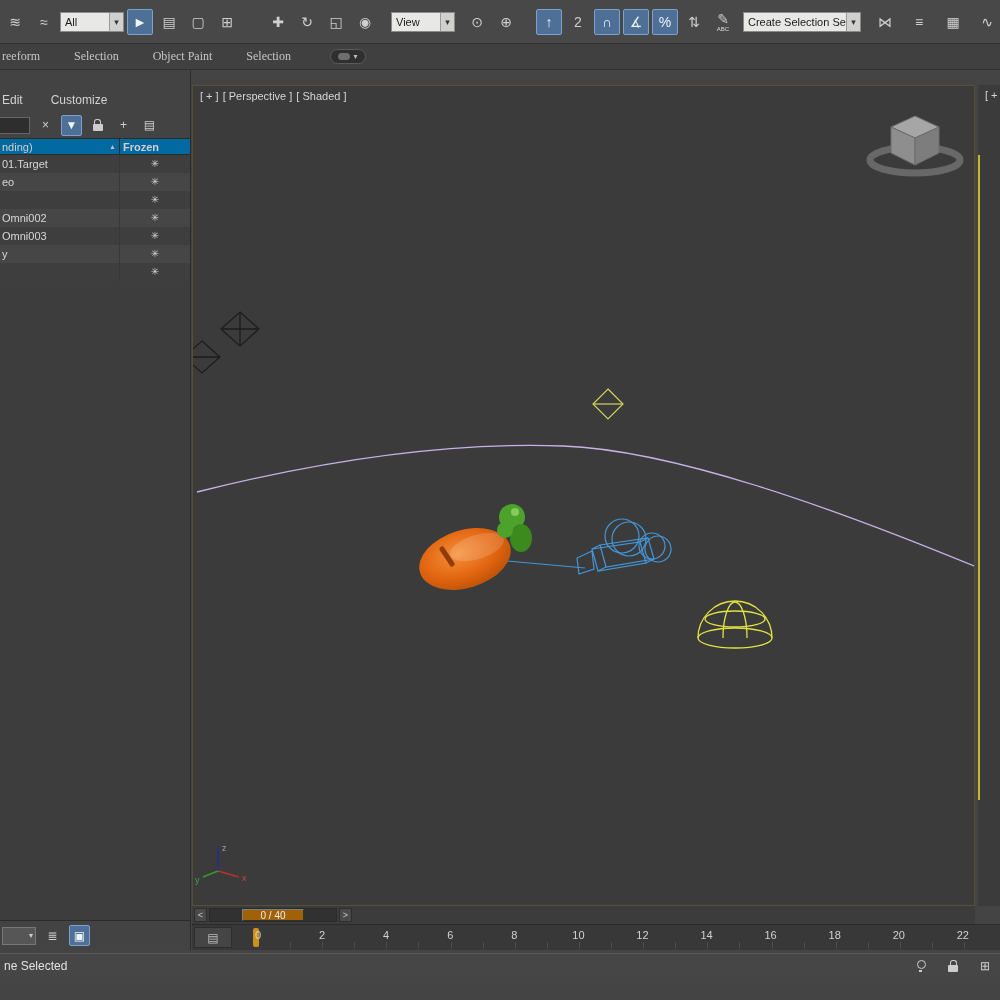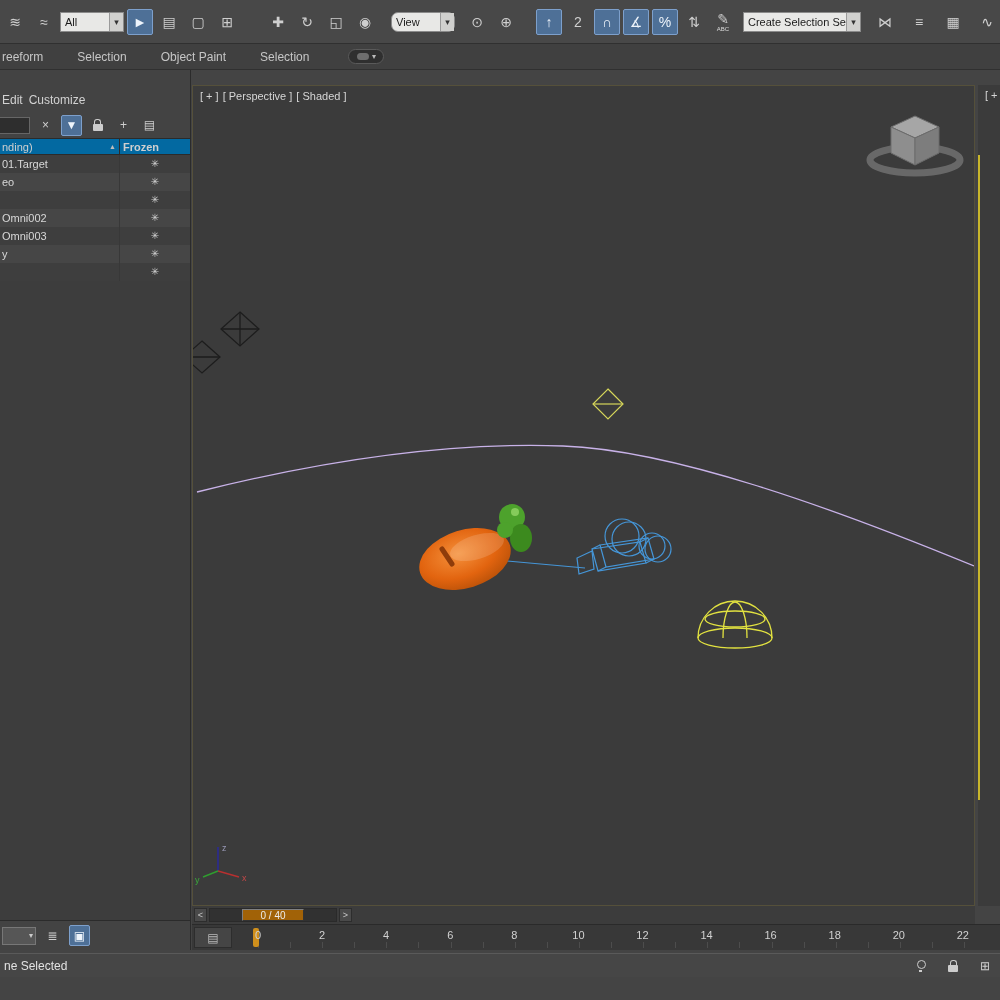--- a/index.html
+++ b/index.html
@@ -11,47 +11,47 @@
   
   .main-toolbar { position: absolute; left: 0; top: 0; width: 1000px; height: 44px;
     background: #484848; border-bottom: 1px solid #303030;
     display: flex; align-items: center; gap: 3px; padding-left: 2px; overflow: hidden; }
   .tb-group { display: flex; gap: 3px; align-items: center; }
   .tb-btn { width: 26px; height: 26px; display: flex; flex-direction: column; align-items: center;
     justify-content: center; border: 1px solid transparent; border-radius: 2px; color: #cfcfcf; }
   .tb-btn .tb-glyph { font-size: 14px; line-height: 1; }
   .tb-btn.active { background: var(--accent-blue); border-color: #7da0cc; color: #eef4fb; }
   .tb-sub { font-size: 6px; line-height: 1; color: #dddddd; }
-  .ml22 { margin-left: 22px; } .ml14 { margin-left: 14px; } .ml10 { margin-left: 10px; border-radius: 7px; }
+  .ml22 { margin-left: 22px; } .ml14 { margin-left: 14px; } .ml10 { margin-left: 10px; }
   .ml8 { margin-left: 8px; } .ml6 { margin-left: 6px; } .ml4 { margin-left: 4px; }
   .g6 { gap: 8px; }
   .dropdown { height: 20px; background: #e8e8e6; border: 1px solid #8a8a8a; display: flex;
     align-items: center; font-size: 11px; color: #1a1a1a; flex: none; }
   .dd-value { flex: 1; padding: 0 4px; white-space: nowrap; overflow: hidden; }
   .dd-arrow { width: 14px; height: 100%; background: #d0d0ce; border-left: 1px solid #9a9a9a;
     display: flex; align-items: center; justify-content: center; font-size: 9px; color: #333; }
   .w64 { width: 64px; } .w118 { width: 118px; }
 
   
   .ribbon-row { position: absolute; left: 0; top: 44px; width: 1000px; height: 26px;
     background: #404040; border-bottom: 1px solid #303030; display: flex; align-items: center; }
   .ribbon-tabs { display: flex; align-items: center; height: 26px; }
   .ribbon-tab { padding: 0 17px; font-size: 12px; color: #c6c6c6; height: 26px;
-    display: flex; align-items: center; white-space: nowrap; }
+    display: flex; align-items: center; white-space: nowrap; font-family: Liberation Serif, serif; }
   .ribbon-tabs .ribbon-tab:first-of-type { padding-left: 2px; }
   .ribbon-pill { margin-left: 22px; width: 36px; height: 15px; border-radius: 8px; background: #2f2f2f;
     border: 1px solid #5a5a5a; display: flex; align-items: center; justify-content: center; gap: 3px; }
   .pill-oval { width: 12px; height: 7px; border-radius: 4px; background: #6e6e6e; }
   .pill-arrow { font-size: 8px; color: #bbbbbb; line-height: 1; }
 
   
   .scene-explorer { position: absolute; left: 0; top: 70px; width: 191px; height: 880px;
     background: #434343; border-right: 1px solid #2b2b2b; display: flex; flex-direction: column; }
   .se-grip { height: 18px; }
-  .se-menus { height: 24px; display: flex; align-items: center; gap: 6px; padding-left: 2px; }
+  .se-menus { height: 24px; display: flex; align-items: center; gap: 28px; padding-left: 2px; }
   .se-menu { font-size: 12px; color: #d2d2d2; }
   .se-toolbar { height: 26px; display: flex; align-items: center; gap: 5px; }
   .se-field { width: 30px; height: 17px; background: #2e2e2e; border: 1px solid #666; border-left: none; display: inline-block; }
   .se-btn { width: 21px; height: 21px; display: flex; align-items: center; justify-content: center;
     color: #cfcfcf; border: 1px solid transparent; border-radius: 2px; }
   .se-btn.active { background: var(--accent-blue); border-color: #7da0cc; color: #eef4fb; }
   .glyph-sm { font-size: 12px; line-height: 1; }
   .se-header { height: 17px; background: #0369a1; border-top: 1px solid #2b2b2b; border-bottom: 1px solid #2b2b2b;
     display: flex; font-size: 11px; color: #cfcfcf; }
   .se-col-name { width: 120px; display: flex; align-items: center; justify-content: space-between;

